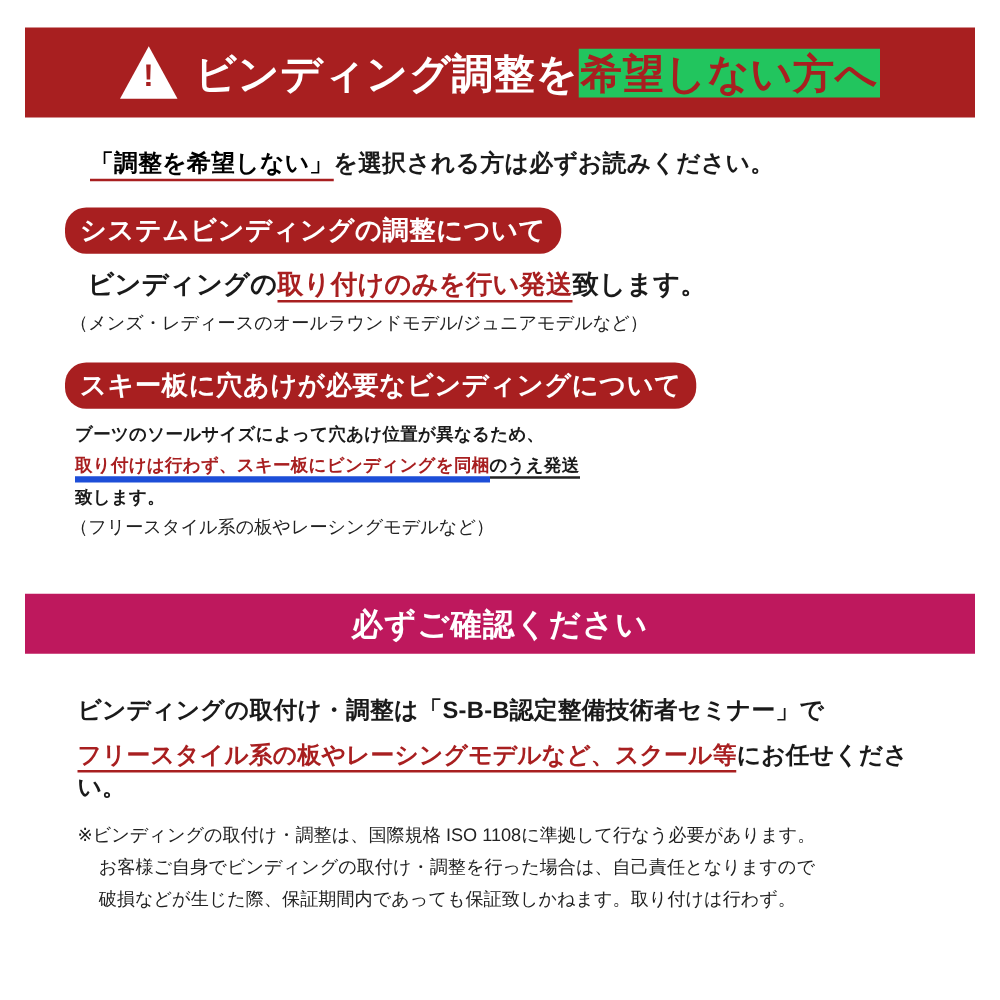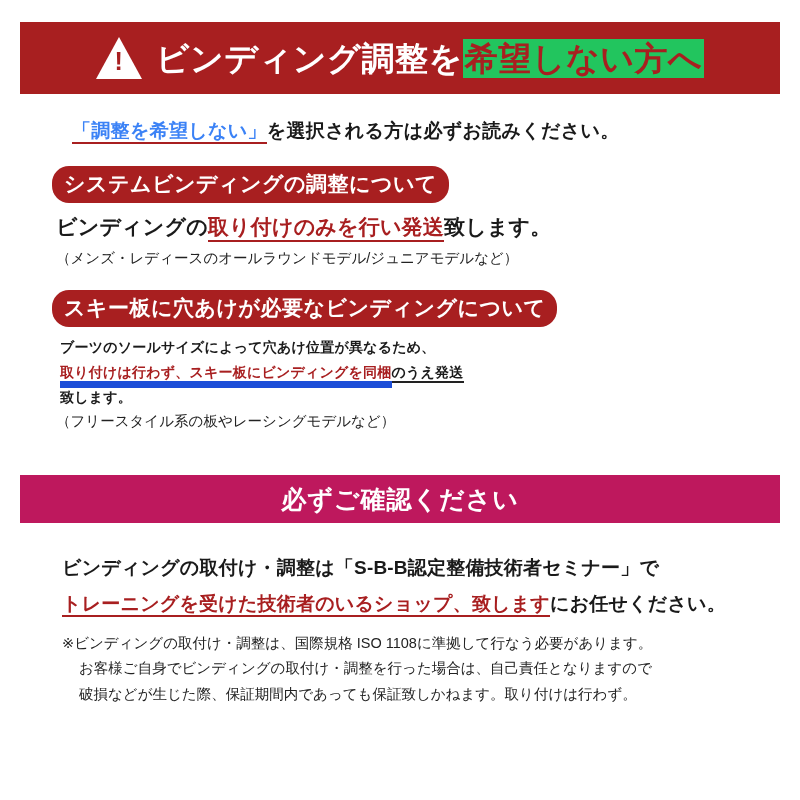--- a/index.html
+++ b/index.html
@@ -77,44 +77,43 @@
   .sec1 {
     padding: 18px 22px 6px 22px;
   }
   .lead {
     font-size: 19px;
     font-weight: bold;
     margin: 6px 0 18px 30px;
     letter-spacing: 0.3px;
   }
   .lead .ul-red {
-    color: #3b82f6;
+    color: #000000;
     border-bottom: 2px solid #a81f20;
     padding-bottom: 1px;
     text-align: center;
   }
 
   .subhead {
     display: inline-block;
     background: #a81f20;
     color: #ffffff;
     font-size: 21px;
     font-weight: bold;
     padding: 4px 12px 5px 12px;
     margin: 4px 0 10px 10px;
     letter-spacing: 0.5px;
     border-radius: 17px;
   }
 
   .line-main {
     font-size: 21px;
     font-weight: bold;
-    margin: 0 0 8px 14px;
-    letter-spacing: 0.2px;
-    font-family: Liberation Serif, serif;
+    margin: 0 0 8px 28px;
+    letter-spacing: 0.2px;
   }
   .line-main .ul-red {
     color: #a81f20;
     border-bottom: 2px solid #a81f20;
     padding-bottom: 1px;
   }
   .line-sub {
     font-size: 14.5px;
     margin: 0 0 14px 14px;
     color: #222;
@@ -123,21 +122,21 @@
   .blk2 { margin-top: 18px; }
   .para {
     font-size: 14px;
     font-weight: bold;
     margin: 0 0 4px 18px;
     line-height: 1.5;
     letter-spacing: 0.2px;
   }
   .para .ul-red {
     color: #a81f20;
-    border-bottom: 7px solid #1d4ed8;
+    border-bottom: 5px solid #1d4ed8;
     padding-bottom: 1px;
   }
   .para .ul-blk {
     border-bottom: 2px solid #222;
     padding-bottom: 1px;
   }
 
   
   .sec2 {
     margin-top: 24px;
@@ -220,21 +219,21 @@
       <div class="line-sub">（フリースタイル系の板やレーシングモデルなど）</div>
     </div>
 
   </div>
 
   <div class="sec2">
     <div class="gray-bar">必ずご確認ください</div>
     <div class="sec2-body">
       <div class="g-line1">ビンディングの取付け・調整は「S-B-B認定整備技術者セミナー」で</div>
       <div class="g-line2">
-        <span class="ul-red">トレーニングを受けた技術者のいるショップ、致します</span><span>にお任せください。</span>
+        <span class="ul-red">フリースタイル系の板やレーシングモデルなど、スクール等</span><span>にお任せください。</span>
       </div>
       <div class="note">
         <span>※ビンディングの取付け・調整は、国際規格 ISO 1108に準拠して行なう必要があります。</span>
         <span class="ind">お客様ご自身でビンディングの取付け・調整を行った場合は、自己責任となりますので</span>
         <span class="ind">破損などが生じた際、保証期間内であっても保証致しかねます。取り付けは行わず。</span>
       </div>
     </div>
   </div>
 
 </div>

